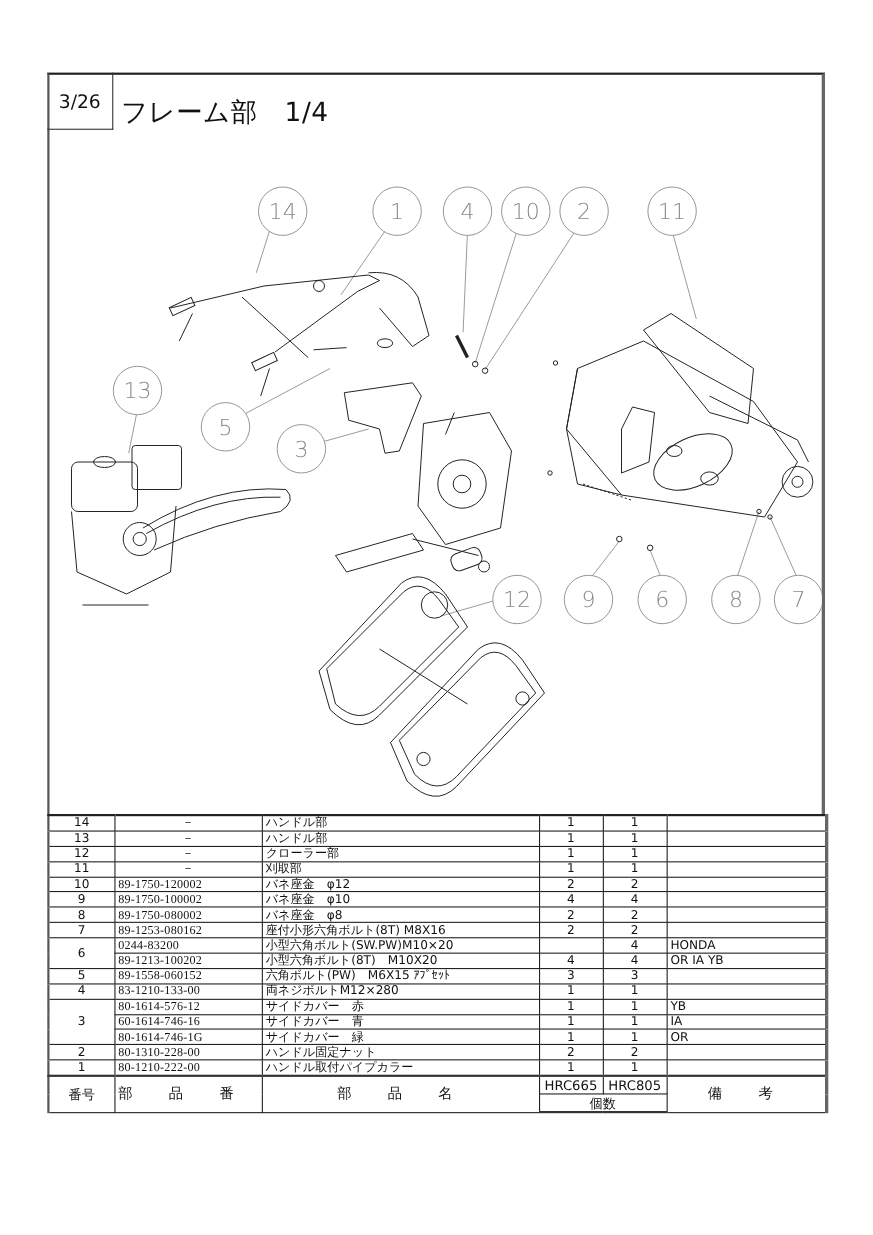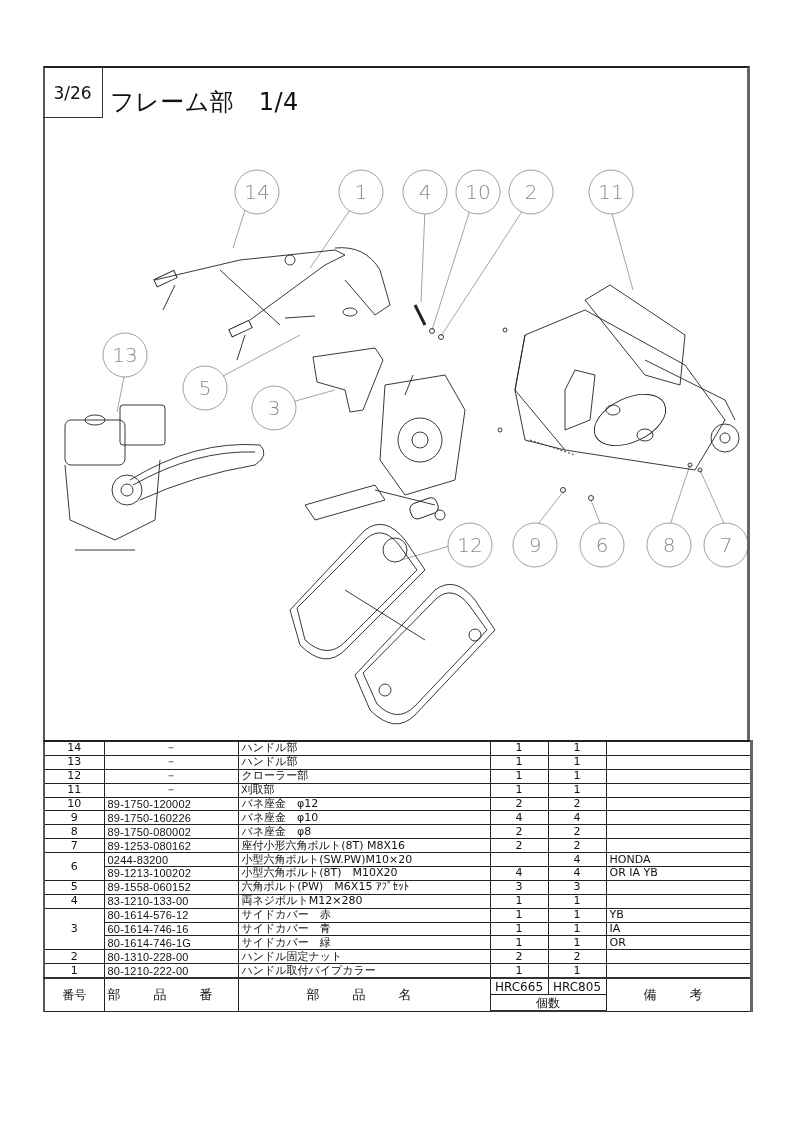--- a/index.html
+++ b/index.html
@@ -12,21 +12,21 @@
            font-size:17px;display:flex;align-items:center;justify-content:center;padding-top:2px;}
   .title{position:absolute;left:110px;top:86px;font-size:24px;letter-spacing:0.5px;}
   .diagram{position:absolute;left:45px;top:120px;width:702px;height:620px;}
   .diagram svg{width:100%;height:100%;}
   table.parts{position:absolute;left:43px;top:740px;width:707px;border-collapse:collapse;
               font-size:11px;table-layout:fixed;}
   table.parts td{border:1px solid #222;height:12.9px;padding:0 3px;line-height:12px;white-space:nowrap;overflow:hidden;}
   table.parts tr:first-child td{border-top:2px solid #222;}
   td.c{text-align:center;}
   td.num{text-align:center;}
-  td.pno{font-family:Liberation Sans, sans-serif;letter-spacing:0.2px;}
+  td.pno{font-family:Liberation Serif, serif;letter-spacing:0.2px;}
   tr.head td{height:15px;font-size:12px;}
   tr.head td.big{font-size:13px;letter-spacing:10px;text-align:center;}
   table.parts tr:last-child td{border-bottom:2px solid #333;}
   table.parts td.edge-l{border-left:2px solid #555;}
   table.parts td.edge-r{border-right:3px solid #666;}
 </style>
 </head>
 <body>
 
 <div class="frame"></div>
@@ -232,21 +232,21 @@
       <tr>
         <td class="num edge-l" rowspan="1">10</td>
         <td class="pno">89-1750-120002</td>
         <td>バネ座金　φ12</td>
         <td class="c">2</td>
         <td class="c">2</td>
         <td class="edge-r"></td>
       </tr>
       <tr>
         <td class="num edge-l" rowspan="1">9</td>
-        <td class="pno">89-1750-160226</td>
+        <td class="pno">89-1750-100002</td>
         <td>バネ座金　φ10</td>
         <td class="c">4</td>
         <td class="c">4</td>
         <td class="edge-r"></td>
       </tr>
       <tr>
         <td class="num edge-l" rowspan="1">8</td>
         <td class="pno">89-1750-080002</td>
         <td>バネ座金　φ8</td>
         <td class="c">2</td>

